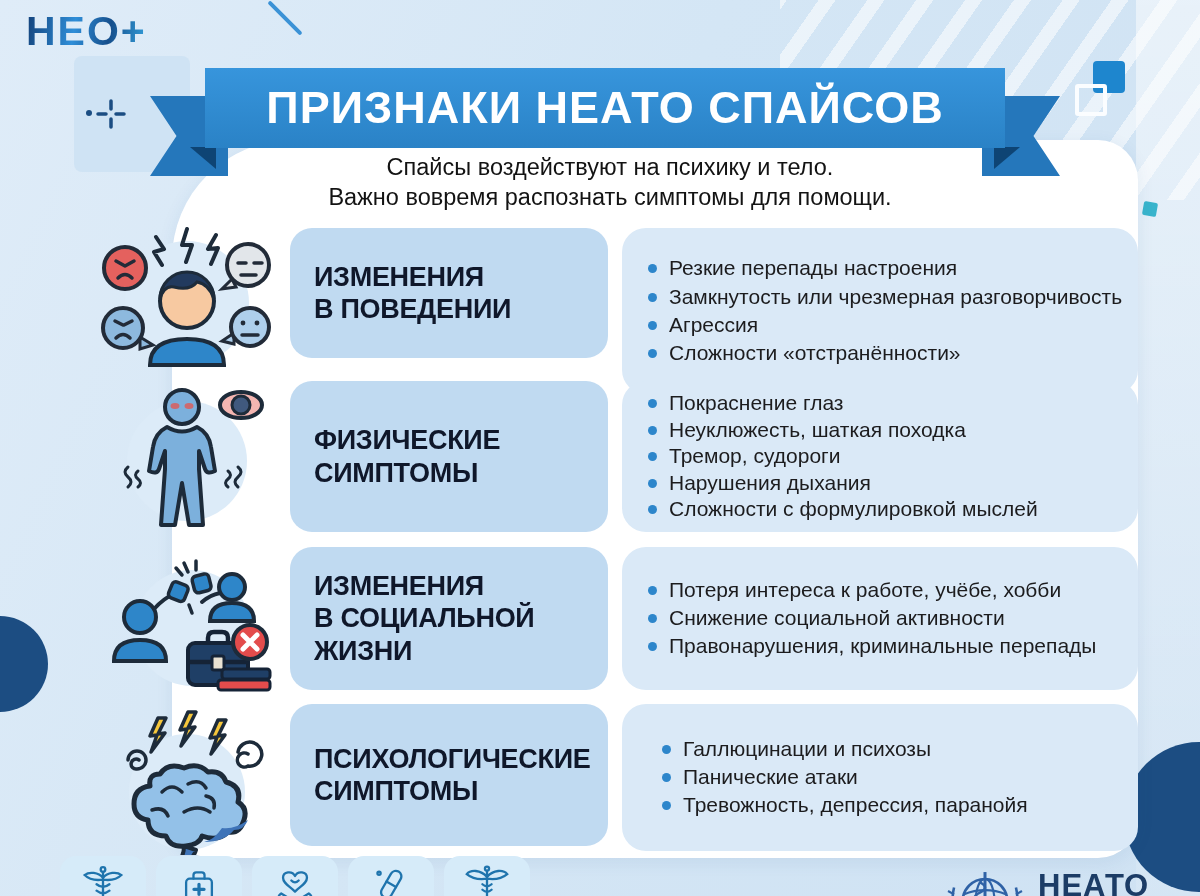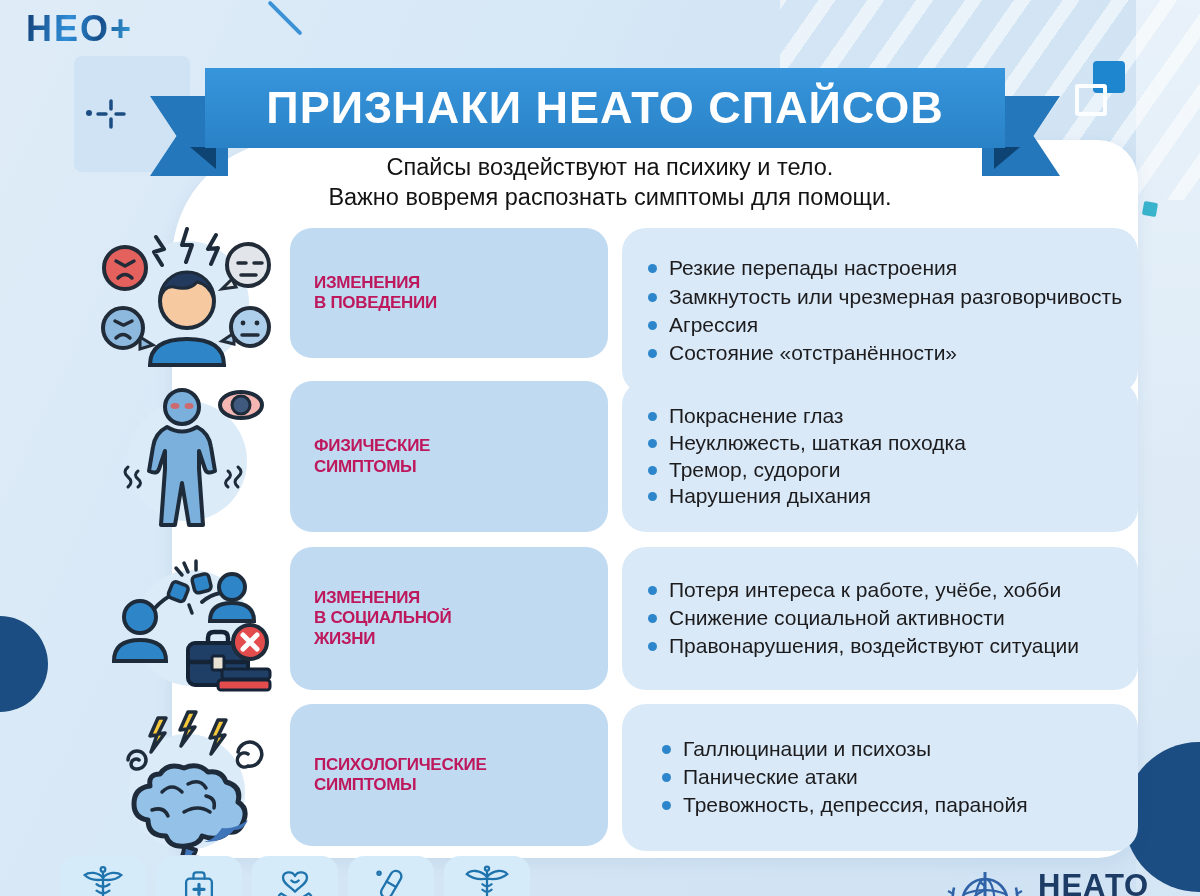--- a/index.html
+++ b/index.html
@@ -6,21 +6,21 @@
   body{width:1200px;height:896px;font-family:"Liberation Sans","DejaVu Sans",sans-serif;}
   .page{position:relative;width:1200px;height:896px;overflow:hidden;
         background:linear-gradient(115deg,#dfecf8 0%,#d4e6f5 45%,#cfe2f3 100%);}
   
   .stripes{position:absolute;left:780px;top:-60px;width:460px;height:260px;z-index:0;
     background:repeating-linear-gradient(125deg,rgba(255,255,255,0) 0 26px,rgba(255,255,255,.55) 26px 40px);}
   .right-strip{position:absolute;left:1136px;top:0;width:64px;height:896px;z-index:0;
     background:linear-gradient(180deg,rgba(255,255,255,.5),rgba(255,255,255,.12));}
   .logo-tile{position:absolute;left:74px;top:56px;width:116px;height:116px;border-radius:8px;
     background:#cfe3f4;z-index:0;}
-  .logo{position:absolute;left:26px;top:8px;z-index:2;font-size:36px;font-weight:900;letter-spacing:2px;
+  .logo{position:absolute;left:26px;top:8px;z-index:2;font-size:41px;font-weight:900;letter-spacing:2px;
     background:linear-gradient(100deg,#123f77 0%,#2f8ed8 40%,#164f8c 68%,#35a4e0 100%);
     -webkit-background-clip:text;background-clip:text;color:transparent;
     text-shadow:none;font-style:normal;}
   .diag-line{position:absolute;left:262px;top:16px;width:46px;height:4px;border-radius:2px;
     background:#3b92d6;transform:rotate(45deg);z-index:1;}
   .crosshair{position:absolute;left:96px;top:99px;z-index:2;}
   .cross-dot{position:absolute;left:86px;top:110px;width:6px;height:6px;border-radius:50%;background:#1b4d82;z-index:2;}
   .sq-blue{position:absolute;left:1093px;top:61px;width:32px;height:32px;border-radius:4px;background:#1e86ce;z-index:1;}
   .sq-outline{position:absolute;left:1075px;top:84px;width:24px;height:24px;border:4px solid #fbfdff;border-radius:3px;z-index:2;}
   .ring{position:absolute;left:1045px;top:191px;width:13px;height:13px;border:3px solid rgba(255,255,255,.95);border-radius:50%;z-index:1;}
@@ -42,21 +42,21 @@
     clip-path:polygon(0 0,100% 0,100% 100%);}
   .fold-right{position:absolute;left:994px;top:147px;width:26px;height:22px;background:#0e4474;z-index:3;
     clip-path:polygon(0 0,100% 0,0 100%);}
   
   .subtitle{position:absolute;left:240px;top:152px;width:740px;z-index:4;text-align:center;
     font-size:23.5px;line-height:30px;font-weight:500;color:#131313;}
   
   .icon-box{position:absolute;left:92px;width:190px;height:155px;z-index:2;}
   .card{position:absolute;left:290px;width:318px;background:#c0daf1;border-radius:22px;z-index:2;
     display:flex;flex-direction:column;justify-content:center;padding:4px 4px 4px 24px;box-sizing:border-box;}
-  .card .tl{font-size:17px;font-weight:800;letter-spacing:-0.3px;line-height:1.2;color:#be185d;}
+  .card .tl{font-size:27px;font-weight:800;letter-spacing:-0.3px;line-height:1.2;color:#0f172a;}
   .list{position:absolute;left:622px;width:516px;background:#dae9f7;border-radius:24px;z-index:2;
     display:flex;flex-direction:column;justify-content:center;padding:4px 8px 4px 26px;box-sizing:border-box;}
   .list ul{margin:0;padding:0;list-style:none;}
   .list li{display:flex;gap:12px;margin:1.5px 0;font-size:21px;line-height:1.27;color:#1c1c1e;font-weight:500;}
   .list.five li{margin:0;}
   .dot{flex:0 0 auto;width:9px;height:9px;border-radius:50%;background:#2d86cb;margin-top:9px;}
   .r1c{top:228px;height:130px;} .r1l{top:228px;height:166px;}
   .r2c{top:381px;height:151px;} .r2l{top:381px;height:151px;text-align:center;}
   .r3c{top:547px;height:143px;} .r3l{top:547px;height:143px;}
   .r4c{top:704px;height:142px;} .r4l{top:704px;height:147px;padding-left:40px;}
@@ -139,21 +139,21 @@
       <li>
           <span class="dot"></span>
           <span>Замкнутость или чрезмерная разговорчивость</span>
         </li>
       <li>
           <span class="dot"></span>
           <span>Агрессия</span>
         </li>
       <li>
           <span class="dot"></span>
-          <span>Состояние «отстранённости»</span>
+          <span>Сложности «отстранённости»</span>
         </li>
     </ul>
   </div>
 
   <svg class="icon-box i2" viewBox="0 0 190 155">
     <circle cx="95" cy="86" r="60" fill="#dcebf8"></circle>
     <ellipse cx="149" cy="30" rx="21" ry="13" fill="#f4b6b2" stroke="#1d2b3a" stroke-width="4"></ellipse>
     <circle cx="149" cy="30" r="9" fill="#40597e" stroke="#1d2b3a" stroke-width="3"></circle>
     <path d="M75 52 q-12 6 -14 20 l-4 24 q8 4 10 -2 l6 -18 v18 l-4 56 h14 l7 -42 l7 42 h14 l-4 -56 v-18 l6 18 q2 6 10 2 l-4 -24 q-2 -14 -14 -20 q-15 9 -30 0 z" fill="#7cb0dc" stroke="#1d2b3a" stroke-width="4" stroke-linejoin="round"></path>
     <circle cx="90" cy="32" r="17" fill="#7cb0dc" stroke="#1d2b3a" stroke-width="4"></circle>
@@ -176,20 +176,24 @@
           <span class="dot"></span>
           <span>Неуклюжесть, шаткая походка</span>
         </li>
       <li>
           <span class="dot"></span>
           <span>Тремор, судороги</span>
         </li>
       <li>
           <span class="dot"></span>
           <span>Нарушения дыхания</span>
+        </li>
+      <li>
+          <span class="dot"></span>
+          <span>Сложности с формулировкой мыслей</span>
         </li>
     </ul>
   </div>
 
   <svg class="icon-box i3" viewBox="0 0 190 155">
     <circle cx="100" cy="85" r="58" fill="#dcebf8"></circle>
     <path d="M62 66 q10 -11 20 -15 M128 50 q-10 2 -18 9" stroke="#1d2b3a" stroke-width="4" fill="none" stroke-linecap="round"></path>
     <rect x="78" y="40" width="17" height="17" rx="4" transform="rotate(22 86 48)" fill="#2e86c9" stroke="#1d2b3a" stroke-width="3.5"></rect>
     <rect x="101" y="32" width="17" height="17" rx="4" transform="rotate(-14 109 40)" fill="#2e86c9" stroke="#1d2b3a" stroke-width="3.5"></rect>
     <path d="M92 20 l4 9 M104 18 v9 M84 25 l6 7 M97 62 l3 8" stroke="#1d2b3a" stroke-width="3.5" fill="none" stroke-linecap="round"></path>
@@ -216,21 +220,21 @@
       <li>
           <span class="dot"></span>
           <span>Потеря интереса к работе, учёбе, хобби</span>
         </li>
       <li>
           <span class="dot"></span>
           <span>Снижение социальной активности</span>
         </li>
       <li>
           <span class="dot"></span>
-          <span>Правонарушения, воздействуют ситуации</span>
+          <span>Правонарушения, криминальные перепады</span>
         </li>
     </ul>
   </div>
 
   <svg class="icon-box i4" viewBox="0 0 190 155">
     <circle cx="95" cy="92" r="58" fill="#dcebf8"></circle>
     <path d="M66 18 l-8 18 7 -1 -6 17 14 -19 -7 1 8 -16 z" fill="#f6c73b" stroke="#1d2b3a" stroke-width="3.5" stroke-linejoin="round"></path>
     <path d="M96 12 l-8 18 7 -1 -6 17 14 -19 -7 1 8 -16 z" fill="#f6c73b" stroke="#1d2b3a" stroke-width="3.5" stroke-linejoin="round"></path>
     <path d="M126 20 l-8 18 7 -1 -6 17 14 -19 -7 1 8 -16 z" fill="#f6c73b" stroke="#1d2b3a" stroke-width="3.5" stroke-linejoin="round"></path>
     <path d="M36 60 a9 9 0 1 1 9 9 a5 5 0 1 1 2 -9 M146 52 a12 12 0 1 1 10 14 a7 7 0 1 1 0 -12" stroke="#1d2b3a" stroke-width="3.5" fill="none" stroke-linecap="round"></path>

